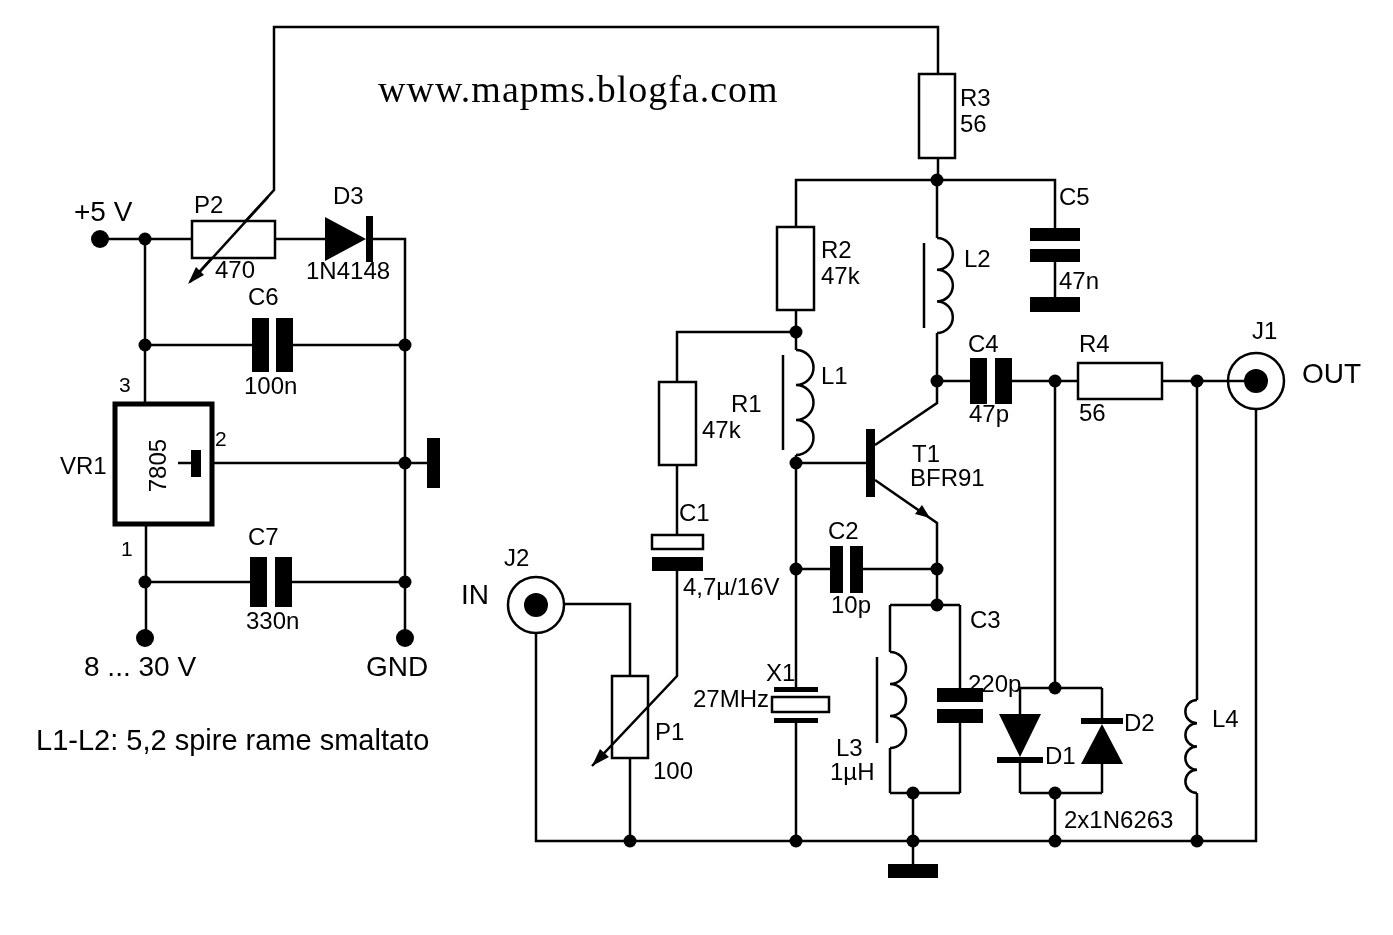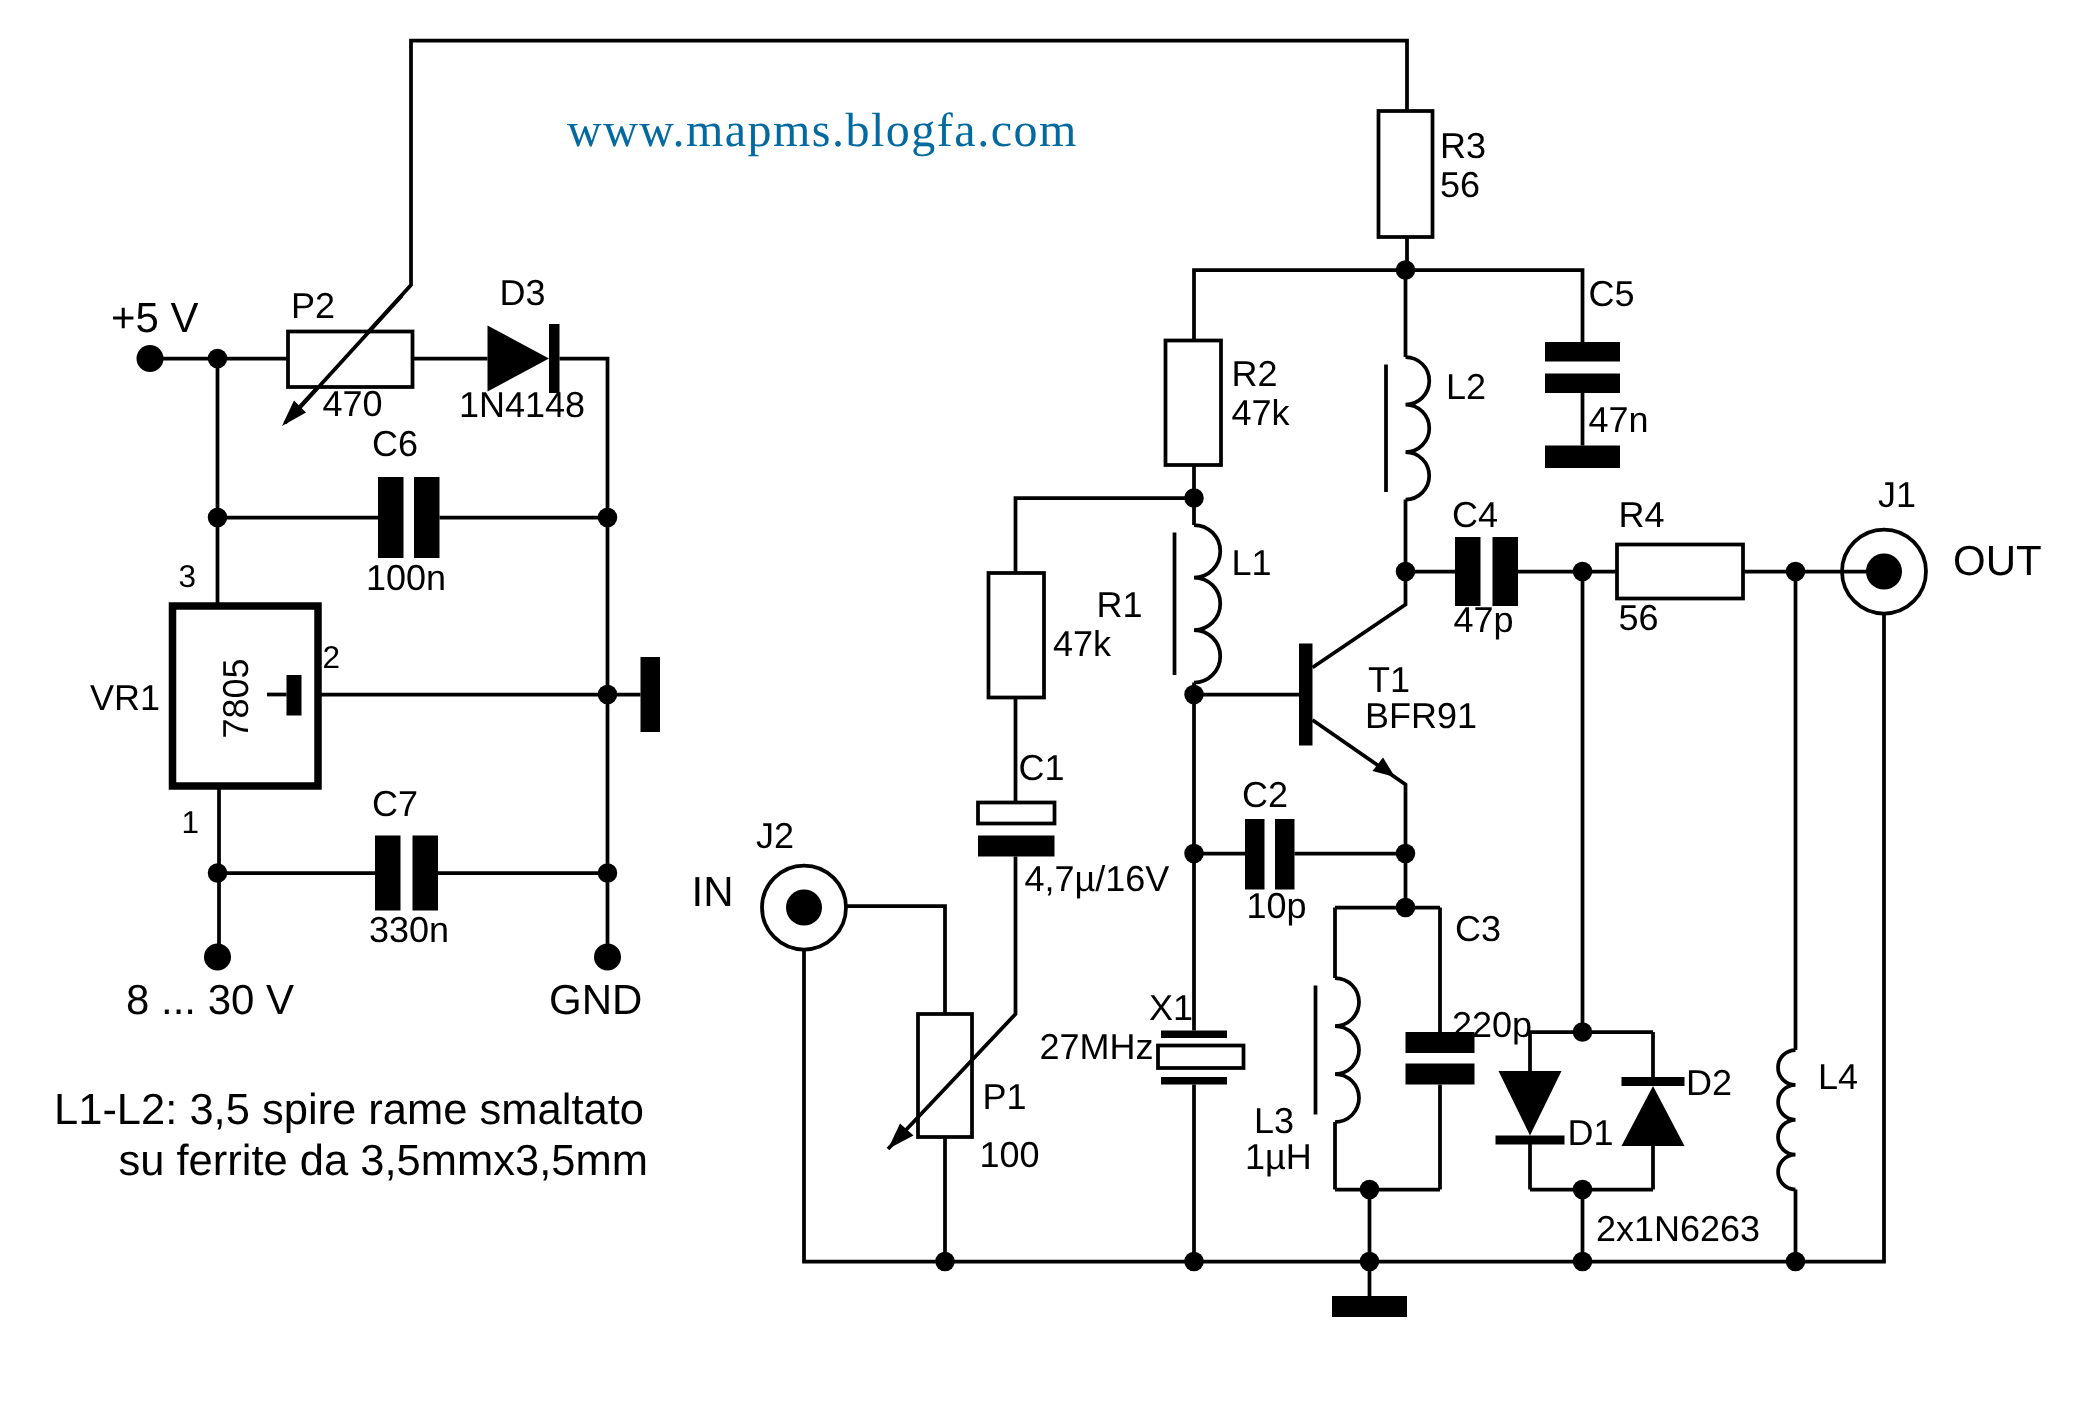--- a/index.html
+++ b/index.html
@@ -3,21 +3,21 @@
 <meta charset="utf-8">
 <style>
   html,body{margin:0;padding:0;background:#fff;}
   #canvas{position:relative;width:1393px;height:935px;background:#ffffff;overflow:hidden;
           font-family:"Liberation Sans",sans-serif;color:#000;}
   #schem{position:absolute;left:0;top:0;}
   .lbl{position:absolute;font-size:24px;line-height:1.05;white-space:nowrap;color:#000;}
   .sm{font-size:21px;}
   .lg{font-size:28px;}
   .note{font-size:29px;}
-  .wm{font-family:"Liberation Serif",serif;font-size:32px;color:#0369a1;letter-spacing:1px;}
+  .wm{font-family:"Liberation Serif",serif;font-size:38px;color:#000000;letter-spacing:1px;}
   .rot{transform:rotate(-90deg);transform-origin:center center;width:80px;text-align:center;}
 </style>
 </head>
 <body>
 
 <div id="canvas">
 
 <svg id="schem" width="1393" height="935" viewBox="0 0 1393 935">
 
   <g stroke="#000" stroke-width="2.5" fill="none">
@@ -275,16 +275,15 @@
 <span class="lbl" style="left:693px;top:686px;">27MHz</span>
 <span class="lbl" style="left:836px;top:735px;">L3</span>
 <span class="lbl" style="left:830px;top:759px;">1µH</span>
 <span class="lbl" style="left:970px;top:607px;">C3</span>
 <span class="lbl" style="left:968px;top:671px;">220p</span>
 <span class="lbl" style="left:1045px;top:743px;">D1</span>
 <span class="lbl" style="left:1124px;top:710px;">D2</span>
 <span class="lbl" style="left:1064px;top:807px;">2x1N6263</span>
 <span class="lbl" style="left:1212px;top:706px;">L4</span>
 
-<span class="lbl note" style="left:36px;top:725px;">L1-L2: 3,5 spire rame smaltato</span>
-<span class="lbl note" style="left:79px;top:759px;">su ferrite da 3,5mmx3,5mm</span>
+<span class="lbl note" style="left:36px;top:725px;">L1-L2: 5,2 spire rame smaltato</span>
 
 </div>
 
 </body></html>

